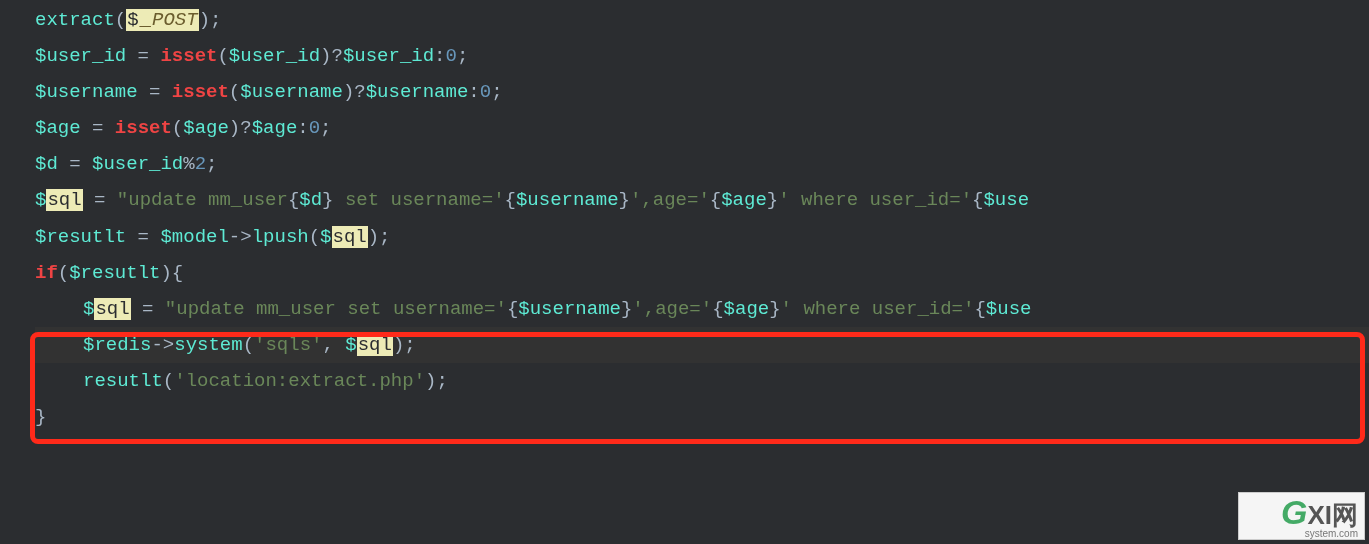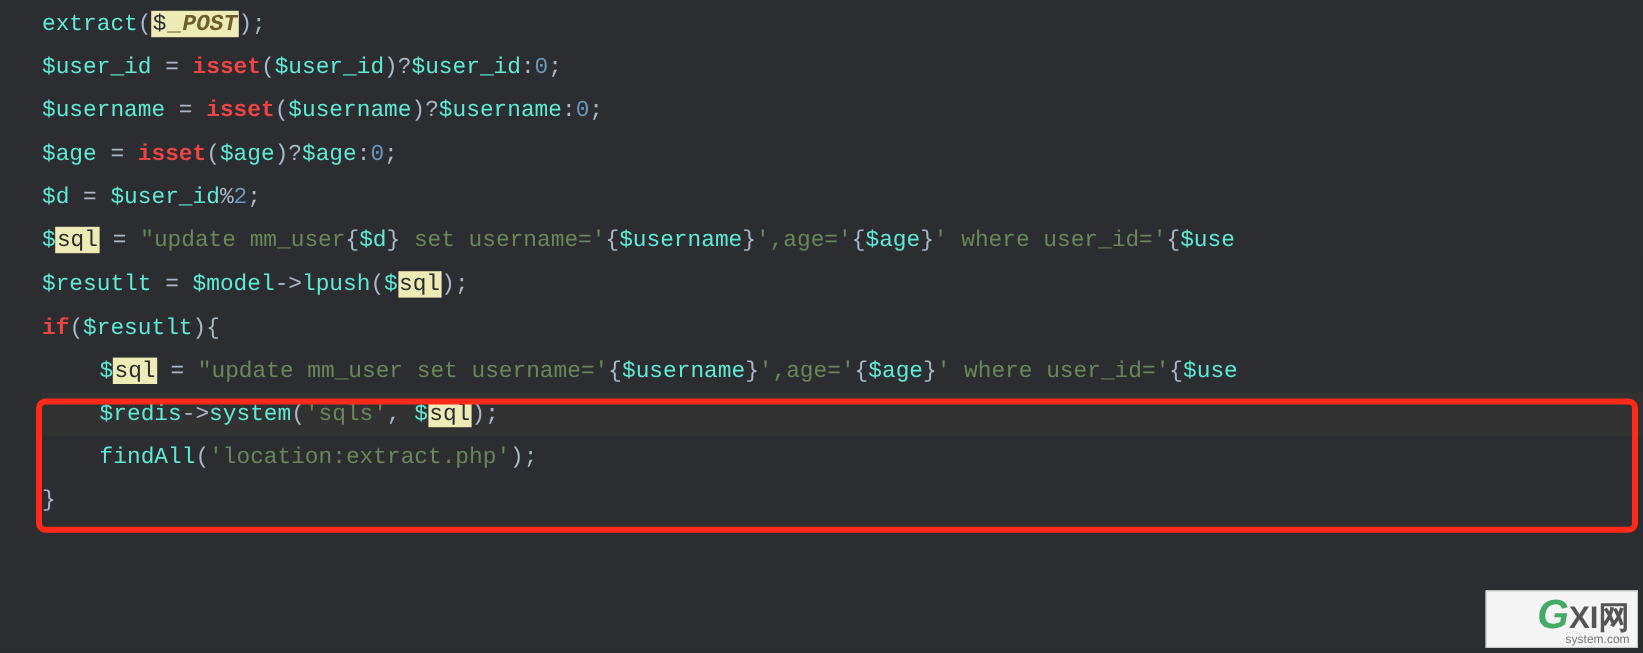--- a/index.html
+++ b/index.html
@@ -15,21 +15,21 @@
     position: relative;
     padding-left: 35px;
     padding-top: 2px;
   }
   .code-line {
     white-space: pre;
     position: relative;
   }
   .kw { color: #ef4444; font-weight: bold; }
   .var { color: #5eead4; }
-  .const { color: #9876aa; font-style: italic; font-weight: bold; }
+  .const { color: #9876aa; font-style: italic; }
   .num { color: #6897bb; }
   .str { color: #6a8759; }
   .fn { color: #5eead4; }
   .hl {
     background: #edebb6;
     color: #2b2d30 !important;
     padding: 0 1px;
   }
   .indent1 { padding-left: 48px; }
   .red-box {
@@ -96,21 +96,21 @@
 <div class="code-line"><span class="var">$</span><span class="var hl">sql</span><span> = </span><span class="str">"update mm_user</span><span>{</span><span class="var">$d</span><span>}</span><span class="str"> set username='</span><span>{</span><span class="var">$username</span><span>}</span><span class="str">',age='</span><span>{</span><span class="var">$age</span><span>}</span><span class="str">' where user_id='</span><span>{</span><span class="var">$use</span></div>
 
 <div class="code-line"><span class="var">$resutlt</span><span> = </span><span class="var">$model</span><span>-&gt;</span><span class="fn">lpush</span><span>(</span><span class="var">$</span><span class="var hl">sql</span><span>);</span></div>
 
 <div class="code-line"><span class="kw">if</span><span>(</span><span class="var">$resutlt</span><span>){</span></div>
 
 <div class="code-line indent1"><span class="var">$</span><span class="var hl">sql</span><span> = </span><span class="str">"update mm_user set username='</span><span>{</span><span class="var">$username</span><span>}</span><span class="str">',age='</span><span>{</span><span class="var">$age</span><span>}</span><span class="str">' where user_id='</span><span>{</span><span class="var">$use</span></div>
 
 <div class="code-line indent1 line-hl-bg"><span class="var">$redis</span><span>-&gt;</span><span class="fn">system</span><span>(</span><span class="str">'sqls'</span><span>, </span><span class="var">$</span><span class="var hl">sql</span><span>);</span></div>
 
-<div class="code-line indent1"><span class="fn">findAll</span><span>(</span><span class="str">'location:extract.php'</span><span>);</span></div>
+<div class="code-line indent1"><span class="fn">resutlt</span><span>(</span><span class="str">'location:extract.php'</span><span>);</span></div>
 
 <div class="code-line"><span>}</span></div>
 
 <div class="red-box"></div>
 
 <div class="watermark">
   <div class="big">
     <span class="g">G</span><span>XI</span><span class="cn">网</span>
   </div>
   <div class="small">system.com</div>

